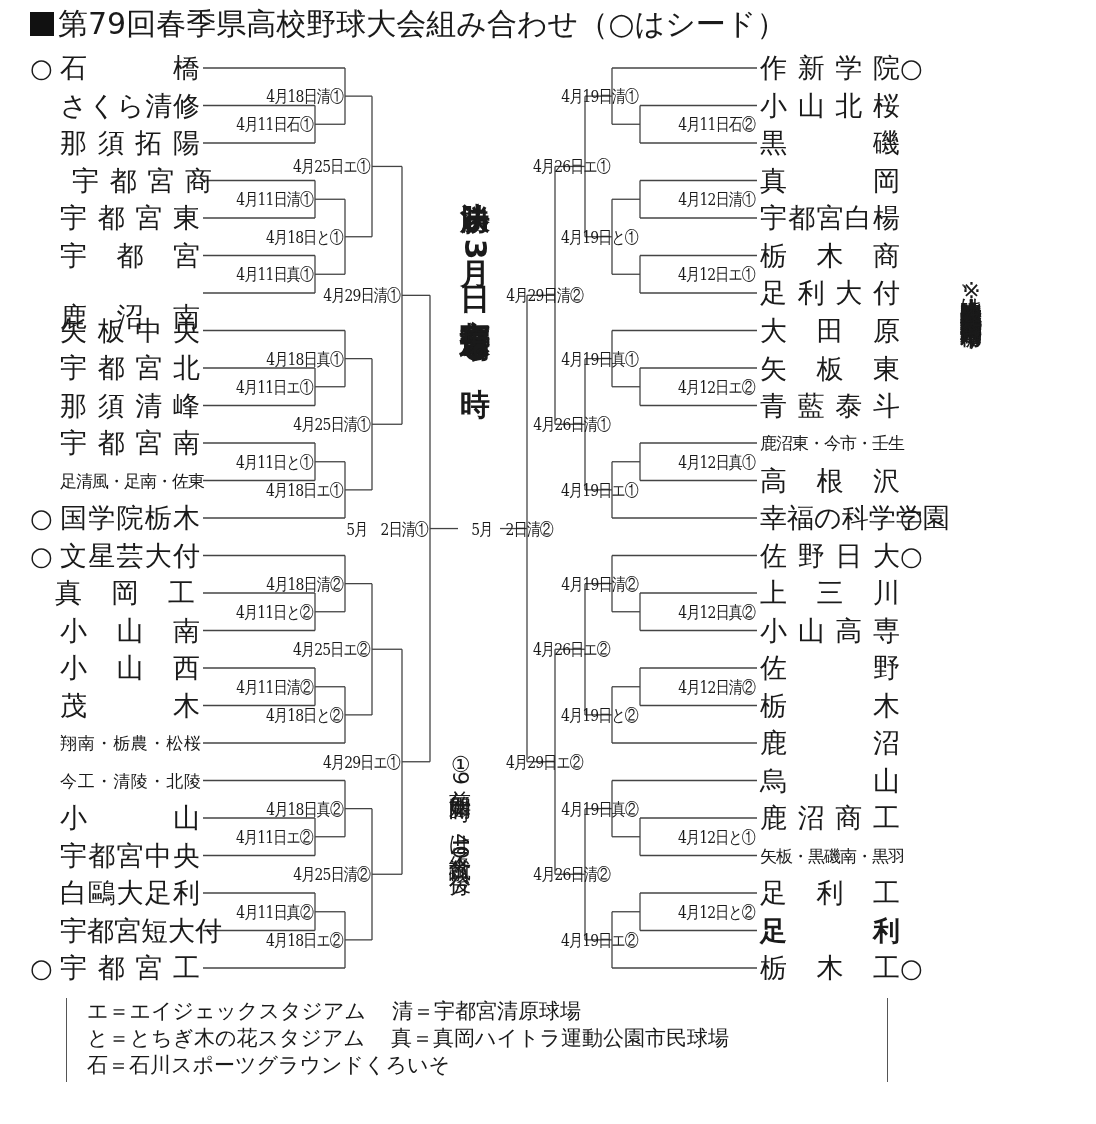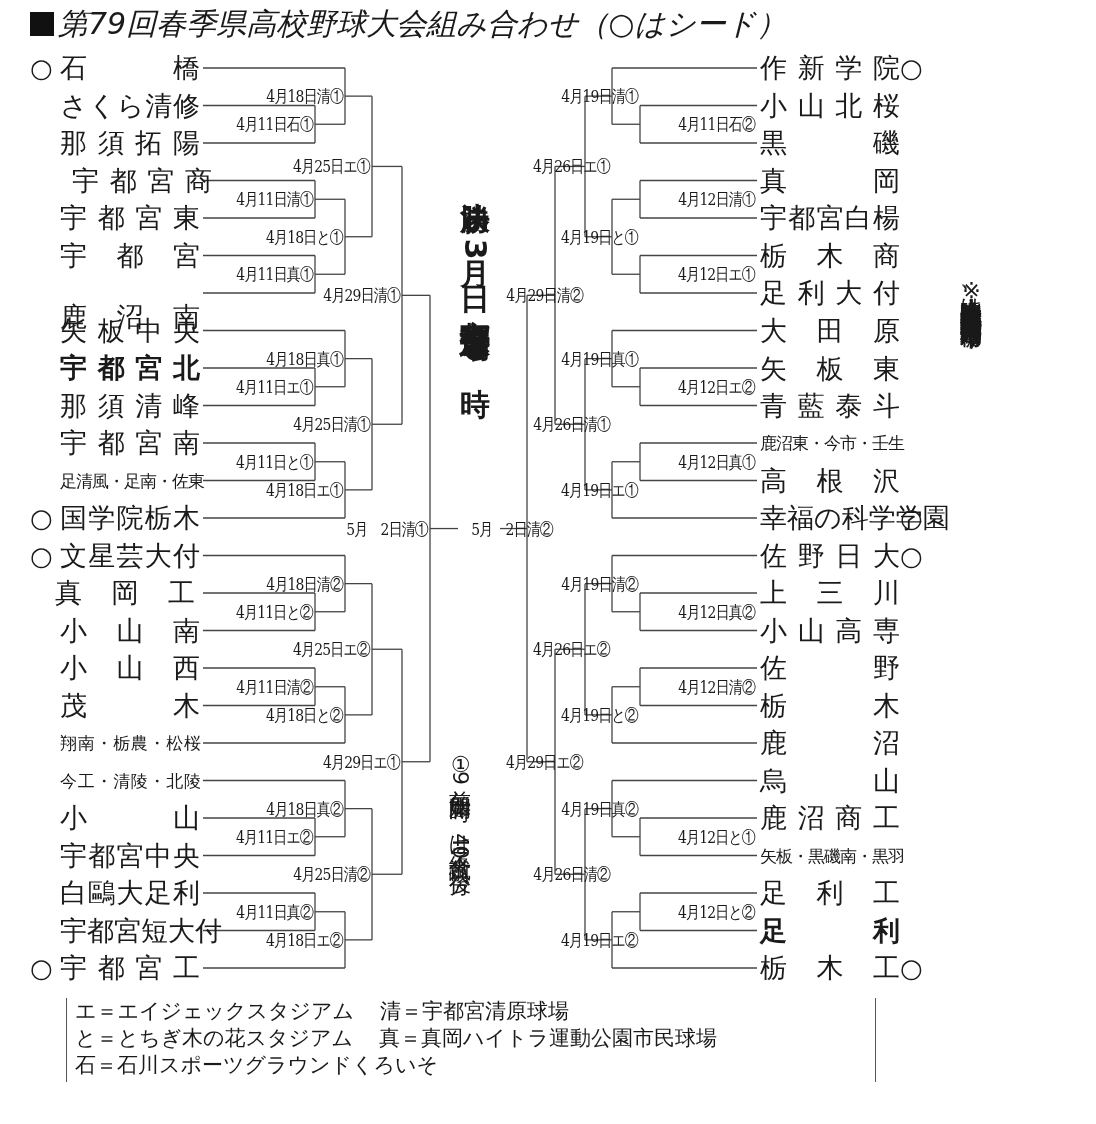--- a/index.html
+++ b/index.html
@@ -1,37 +1,37 @@
 <!DOCTYPE html>
 <html><head>
 <meta charset="utf-8">
 <style>
   html,body{margin:0;padding:0;background:#fff;}
   body{width:1096px;height:1124px;position:relative;overflow:hidden;
        font-family:"DejaVu Serif","Liberation Serif",serif;color:#1a1a1a;}
   #title{position:absolute;left:30px;top:4px;font-family:"DejaVu Sans","Liberation Sans",sans-serif;
-         font-size:30px;letter-spacing:0px;white-space:nowrap;font-style:italic;}
+         font-size:30px;letter-spacing:0px;white-space:nowrap;}
   #title .sq{display:inline-block;width:24px;height:24px;background:#111;margin-right:4px;vertical-align:-2px;}
   #bracket{position:absolute;left:0;top:0;}
   .team{position:absolute;height:34px;line-height:34px;font-family:"DejaVu Sans","Liberation Sans",sans-serif;
         font-size:27px;white-space:nowrap;}
   .team.left{text-align:justify;text-align-last:justify;}
   .team.small{font-size:17px;letter-spacing:-1px;}
   .seed{position:absolute;font-size:26px;line-height:34px;font-family:"DejaVu Sans","Liberation Sans",sans-serif;}
   .lbl{position:absolute;font-size:17px;line-height:20px;white-space:nowrap;letter-spacing:-1px;
        font-family:"DejaVu Serif","Liberation Serif",serif;transform:scaleX(0.82);}
   .lbl.l{transform-origin:right center;}
   .lbl.r{transform-origin:right center;}
   .vert{position:absolute;writing-mode:vertical-rl;font-family:"DejaVu Sans","Liberation Sans",sans-serif;}
   #final{left:458px;top:178px;font-size:30px;line-height:34px;font-weight:bold;letter-spacing:2px;}
   #note{left:448px;top:752px;font-size:22px;line-height:24px;letter-spacing:-2px;}
   #sidenote{left:958px;top:278px;font-size:22px;line-height:26px;letter-spacing:-2px;}
   #legend{position:absolute;left:66px;top:998px;width:800px;height:84px;
           border-left:1px solid #555;border-right:1px solid #555;
-          font-family:"DejaVu Sans","Liberation Sans",sans-serif;font-size:21px;line-height:27px;padding-left:8px;}
+          font-family:"DejaVu Sans","Liberation Sans",sans-serif;font-size:21px;line-height:27px;padding-left:20px;}
   #legend .row{white-space:nowrap;}
   #legend .gap{display:inline-block;width:26px;}
 </style>
 </head>
 <body>
 
 <div id="title"><span class="sq"></span><span>第79回春季県高校野球大会組み合わせ（○はシード）</span></div>
 
 <svg id="bracket" width="1096" height="1124" xmlns="http://www.w3.org/2000/svg">
     <line x1="203" y1="105.5" x2="315" y2="105.5" stroke="#444" stroke-width="1.3"></line>
@@ -185,21 +185,21 @@
 <div id="teams">
     <div class="team left" style="top: 51px; width: 140px; left: 60px;">石橋</div>
     <span class="seed" style="top: 51px; left: 30px;">○</span>
     <div class="team left" style="top: 88.5px; width: 140px; left: 60px;">さくら清修</div>
     <div class="team left" style="top: 126px; width: 140px; left: 60px;">那須拓陽</div>
     <div class="team left" style="top: 163.5px; width: 140px; left: 60px; margin-left: 12px;">宇都宮商</div>
     <div class="team left" style="top: 201px; width: 140px; left: 60px;">宇都宮東</div>
     <div class="team left" style="top: 238.5px; width: 140px; left: 60px;">宇都宮</div>
     <div class="team left" style="top: 276px; width: 140px; left: 60px; margin-top: 24px;">鹿沼南</div>
     <div class="team left" style="top: 313.5px; width: 140px; left: 60px;">矢板中央</div>
-    <div class="team left" style="top: 351px; width: 140px; left: 60px; font-weight: bold;">宇都宮北</div>
+    <div class="team left" style="top: 351px; width: 140px; left: 60px;">宇都宮北</div>
     <div class="team left" style="top: 388.5px; width: 140px; left: 60px;">那須清峰</div>
     <div class="team left" style="top: 426px; width: 140px; left: 60px;">宇都宮南</div>
     <div class="team left small" style="top: 463.5px; width: 140px; left: 60px;">足清風・足南・佐東</div>
     <div class="team left" style="top: 501px; width: 140px; left: 60px;">国学院栃木</div>
     <span class="seed" style="top: 501px; left: 30px;">○</span>
     <div class="team left" style="top: 538.5px; width: 140px; left: 60px;">文星芸大付</div>
     <span class="seed" style="top: 538.5px; left: 30px;">○</span>
     <div class="team left" style="top: 576px; width: 140px; left: 55px;">真岡工</div>
     <div class="team left" style="top: 613.5px; width: 140px; left: 60px;">小山南</div>
     <div class="team left" style="top: 651px; width: 140px; left: 60px;">小山西</div>

